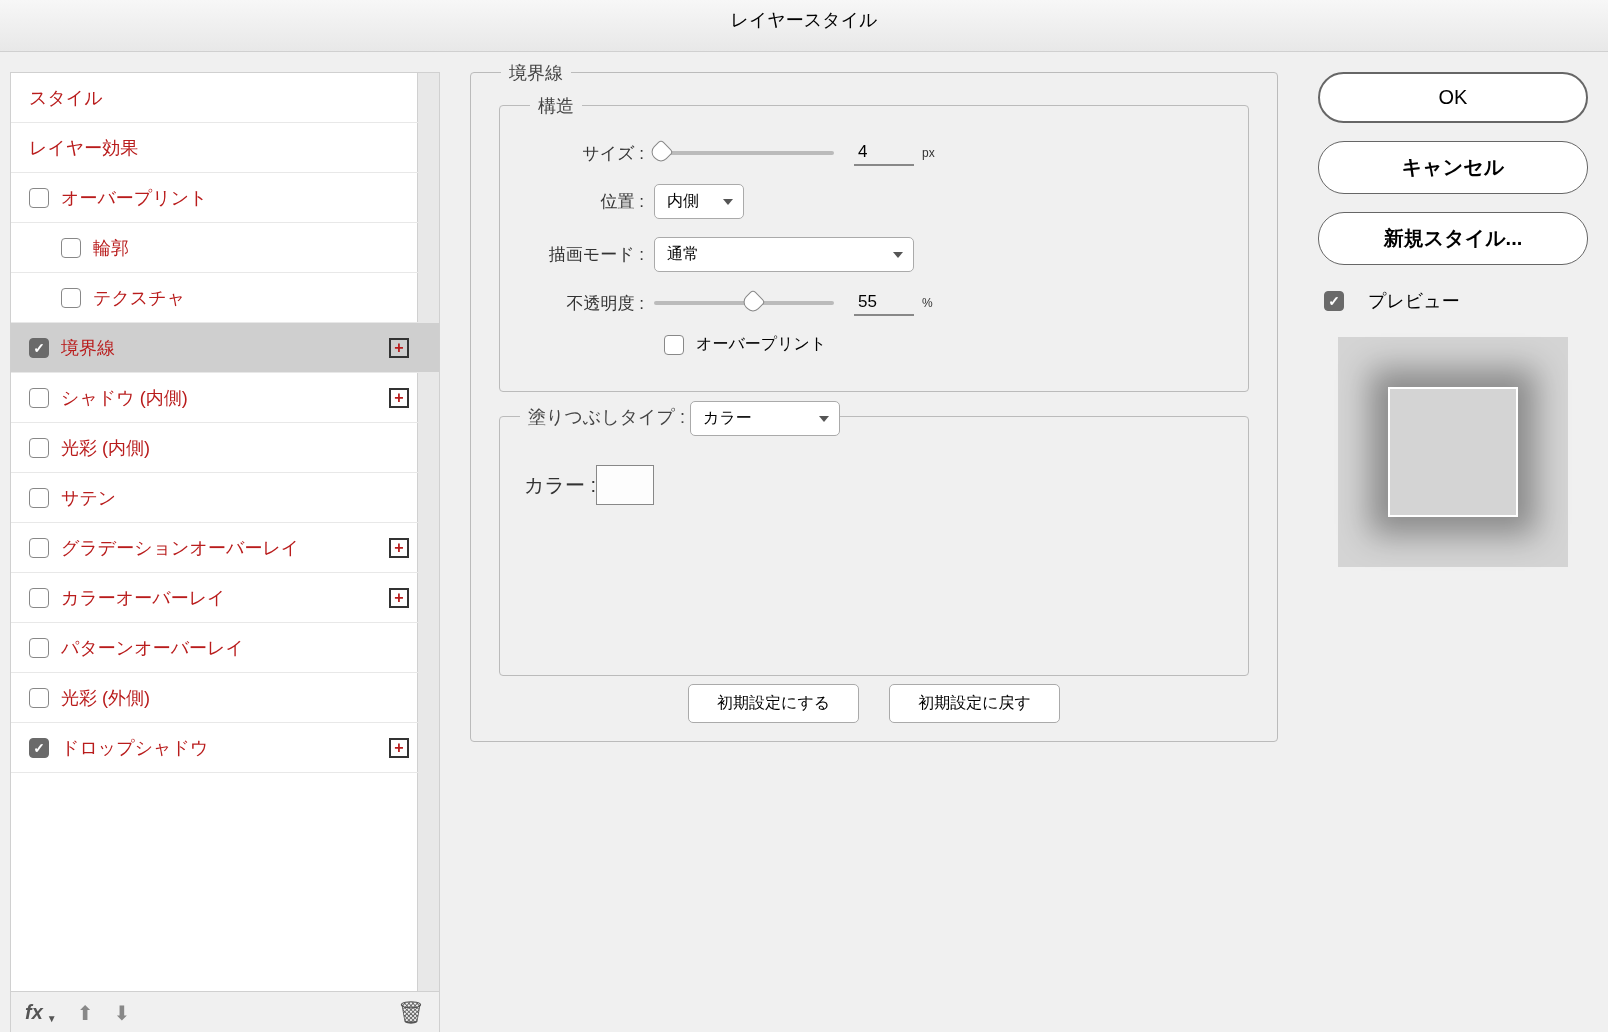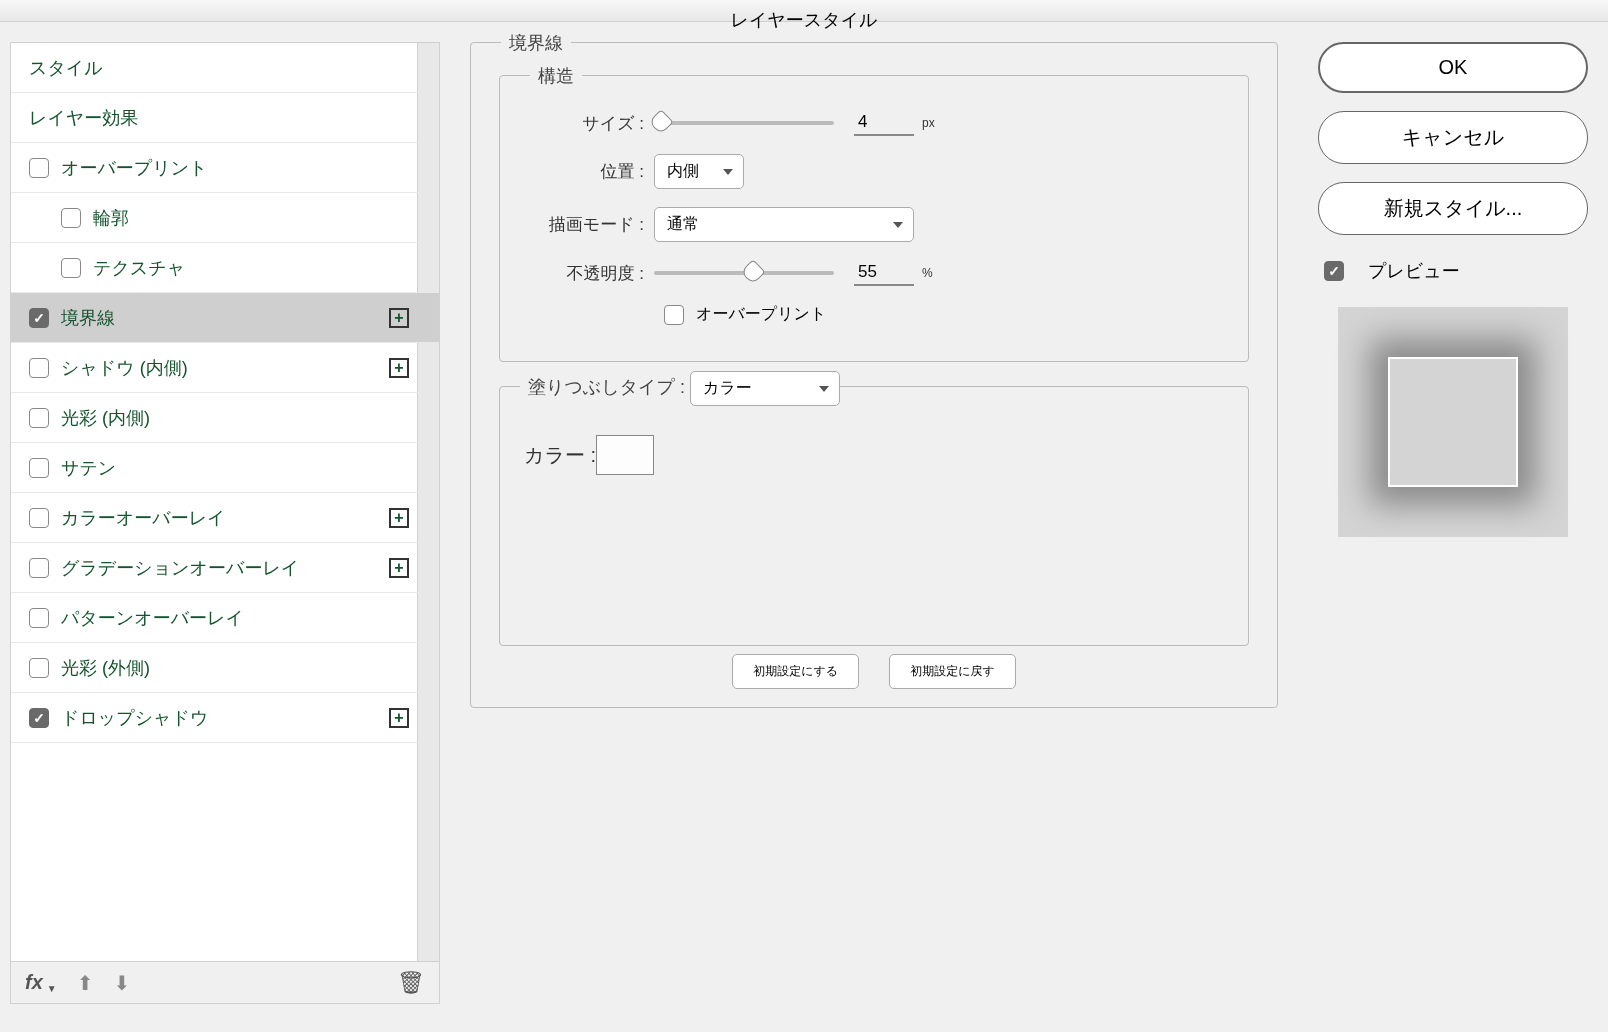--- a/index.html
+++ b/index.html
@@ -1,23 +1,23 @@
 <!DOCTYPE html>
 <html><head>
 <meta charset="utf-8">
 <style>
   * { box-sizing: border-box; font-family: -apple-system, "Hiragino Sans", sans-serif; }
   body { margin:0; background:#fff; }
   .window { width:1608px; height:1032px; background:#f0f0f0; position:relative; }
-  .titlebar { height:22px; line-height:40px; text-align:center; font-size:18px; background:linear-gradient(#f7f7f7,#e8e8e8); border-bottom:1px solid #d0d0d0;}
+  .titlebar { height:52px; line-height:40px; text-align:center; font-size:18px; background:linear-gradient(#f7f7f7,#e8e8e8); border-bottom:1px solid #d0d0d0;}
   .content { display:flex; padding:20px 10px 10px 10px; height:calc(100% - 40px); }
   .sidebar-wrap { width:430px; display:flex; flex-direction:column;}
   .sidebar { flex:1; background:#fff; border:1px solid #d0d0d0; position:relative; overflow:hidden;}
   .scrollgutter { position:absolute; right:0; top:0; bottom:0; width:22px; background:#e8e8e8; border-left:1px solid #d0d0d0;}
-  .srow { height:50px; display:flex; align-items:center; padding:0 18px; font-size:18px; color:#14532d; border-bottom:1px solid #e8e8e8; position:relative;}
+  .srow { height:50px; display:flex; align-items:center; padding:0 18px; font-size:18px; color:#b91c1c; border-bottom:1px solid #e8e8e8; position:relative;}
   .srow.indent { padding-left:50px;}
   .srow.sel { background:#cfcfcf;}
   .cb { width:20px; height:20px; border:1.5px solid #888; border-radius:4px; margin-right:12px; background:#fff; display:inline-flex; align-items:center; justify-content:center;}
   .cb.checked { background:#6a6a6a; border-color:#6a6a6a; color:#fff;}
   .cb.checked::after { content:"✓"; font-size:14px; font-weight:bold;}
   .plus { position:absolute; right:30px; width:20px; height:20px; border:2px solid #333; display:flex; align-items:center; justify-content:center; font-size:16px; font-weight:bold;}
   .plus::after{content:"+";}
   .footer { height:42px; background:#f0f0f0; border:1px solid #d0d0d0; border-top:none; display:flex; align-items:center; padding:0 14px; gap:20px;}
   .fx { font-style:italic; font-weight:bold; font-size:20px; color:#555;}
   .fxarr{font-size:10px; margin-left:-16px; color:#555; transform:translateY(6px);}
@@ -32,24 +32,24 @@
   .flabel { width:130px; text-align:right; font-size:17px; color:#333; padding-right:10px;}
   .slider { width:180px; height:4px; background:#bbb; border-radius:2px; position:relative; margin-right:20px;}
   .thumb { width:18px; height:18px; background:#fff; border:1px solid #888; border-radius:4px 4px 8px 8px; position:absolute; top:-8px; transform:translateX(-50%) rotate(45deg);}
   .numfield { width:60px; border:none; border-bottom:2px solid #888; background:transparent; font-size:17px; text-align:left; padding:2px 4px;}
   .unit { font-size:12px; color:#333; margin-left:8px;}
   .select { background:#fff; border:1px solid #aaa; border-radius:5px; padding:6px 30px 6px 12px; font-size:16px; position:relative; display:inline-block; min-width:90px;}
   .select.wide{ min-width:260px;}
   .select::after { content:""; position:absolute; right:10px; top:50%; width:0;height:0; border-left:5px solid transparent; border-right:5px solid transparent; border-top:6px solid #555; transform:translateY(-50%);}
   .swatch { width:58px; height:40px; border:1px solid #888; background:#fdfdfd; display:inline-block;}
   .btnrow { display:flex; gap:30px; justify-content:center; margin-top:8px;}
-  .smallbtn { background:#fff; border:1px solid #aaa; border-radius:5px; padding:8px 20px; font-size:12px;}
+  .smallbtn { background:#fff; border:1px solid #aaa; border-radius:5px; padding:8px 28px; font-size:16px;}
   
   .rightcol { width:290px; padding:0 10px; display:flex; flex-direction:column; align-items:stretch; gap:18px;}
-  .bigbtn { background:#fff; border:1.5px solid #666; border-radius:26px; padding:12px 0; font-size:20px; text-align:center;}
+  .bigbtn { background:#fff; border:1.5px solid #666; border-radius:26px; padding:12px 0; font-size:20px; text-align:center;font-weight:bold;}
   .bigbtn.primary { border-width:2.5px; font-weight:500;}
   .prevrow { display:flex; align-items:center; gap:12px; font-size:18px; margin-top:6px; padding-left:6px;}
   .preview { width:230px; height:230px; background:#d4d4d4; margin-top:6px; display:flex; align-items:center; justify-content:center; align-self:center;}
   .preview-inner { width:130px; height:130px; background:#d4d4d4; border:2px solid #fff; box-shadow: 0 0 30px 18px rgba(0,0,0,0.35);}
 </style>
 </head>
 <body>
 
 <div class="window">
   <div class="titlebar">レイヤースタイル</div>
@@ -86,26 +86,26 @@
         <div class="srow">
           <span class="cb"></span>
           <span>光彩 (内側)</span>
         </div>
         <div class="srow">
           <span class="cb"></span>
           <span>サテン</span>
         </div>
         <div class="srow">
           <span class="cb"></span>
+          <span>グラデーションオーバーレイ</span>
+          <span class="plus"></span>
+        </div>
+        <div class="srow">
+          <span class="cb"></span>
           <span>カラーオーバーレイ</span>
-          <span class="plus"></span>
-        </div>
-        <div class="srow">
-          <span class="cb"></span>
-          <span>グラデーションオーバーレイ</span>
           <span class="plus"></span>
         </div>
         <div class="srow">
           <span class="cb"></span>
           <span>パターンオーバーレイ</span>
         </div>
         <div class="srow">
           <span class="cb"></span>
           <span>光彩 (外側)</span>
         </div>

